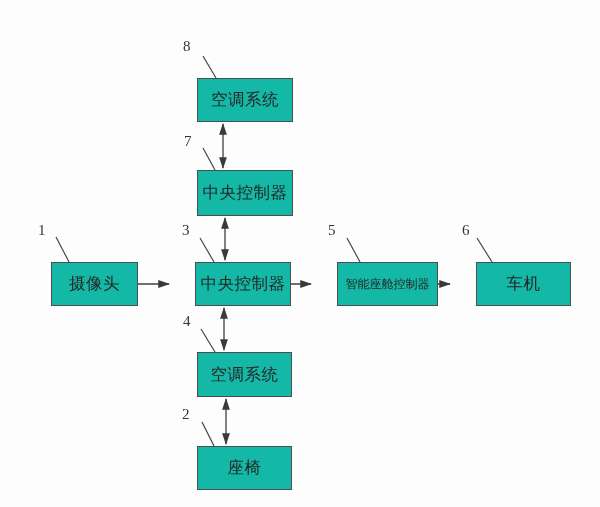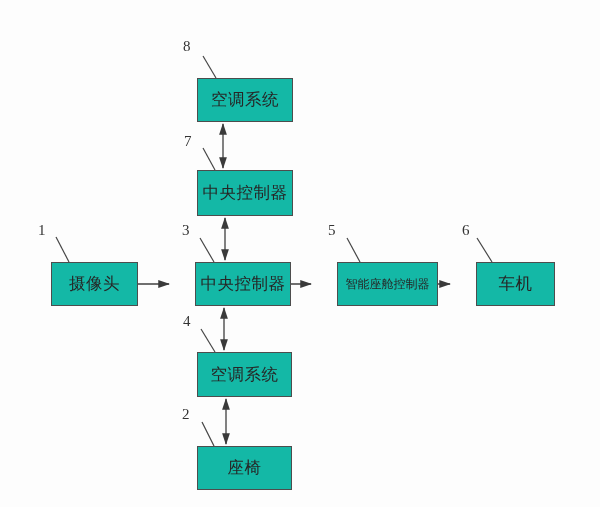--- a/index.html
+++ b/index.html
@@ -113,21 +113,21 @@
   </div>
 
   <div class="node" style="left:27px; top:262px; width:87px; height:44px;">
     <span class="node-label">摄像头</span>
   </div>
 
   <div class="node" style="left:313px; top:262px; width:101px; height:44px;">
     <span class="node-label small">智能座舱控制器</span>
   </div>
 
-  <div class="node" style="left:452px; top:262px; width:79px; height:44px;font-family:Liberation Serif, serif;">
+  <div class="node" style="left:452px; top:262px; width:95px; height:44px;font-family:Liberation Serif, serif;">
     <span class="node-label">车机</span>
   </div>
 
   <div class="ref" style="left:183px; top:39px;">8</div>
   <div class="ref" style="left:184px; top:134px;">7</div>
   <div class="ref" style="left:182px; top:223px;">3</div>
   <div class="ref" style="left:183px; top:314px;">4</div>
   <div class="ref" style="left:182px; top:407px;">2</div>
   <div class="ref" style="left:38px; top:223px;">1</div>
   <div class="ref" style="left:328px; top:223px;">5</div>

